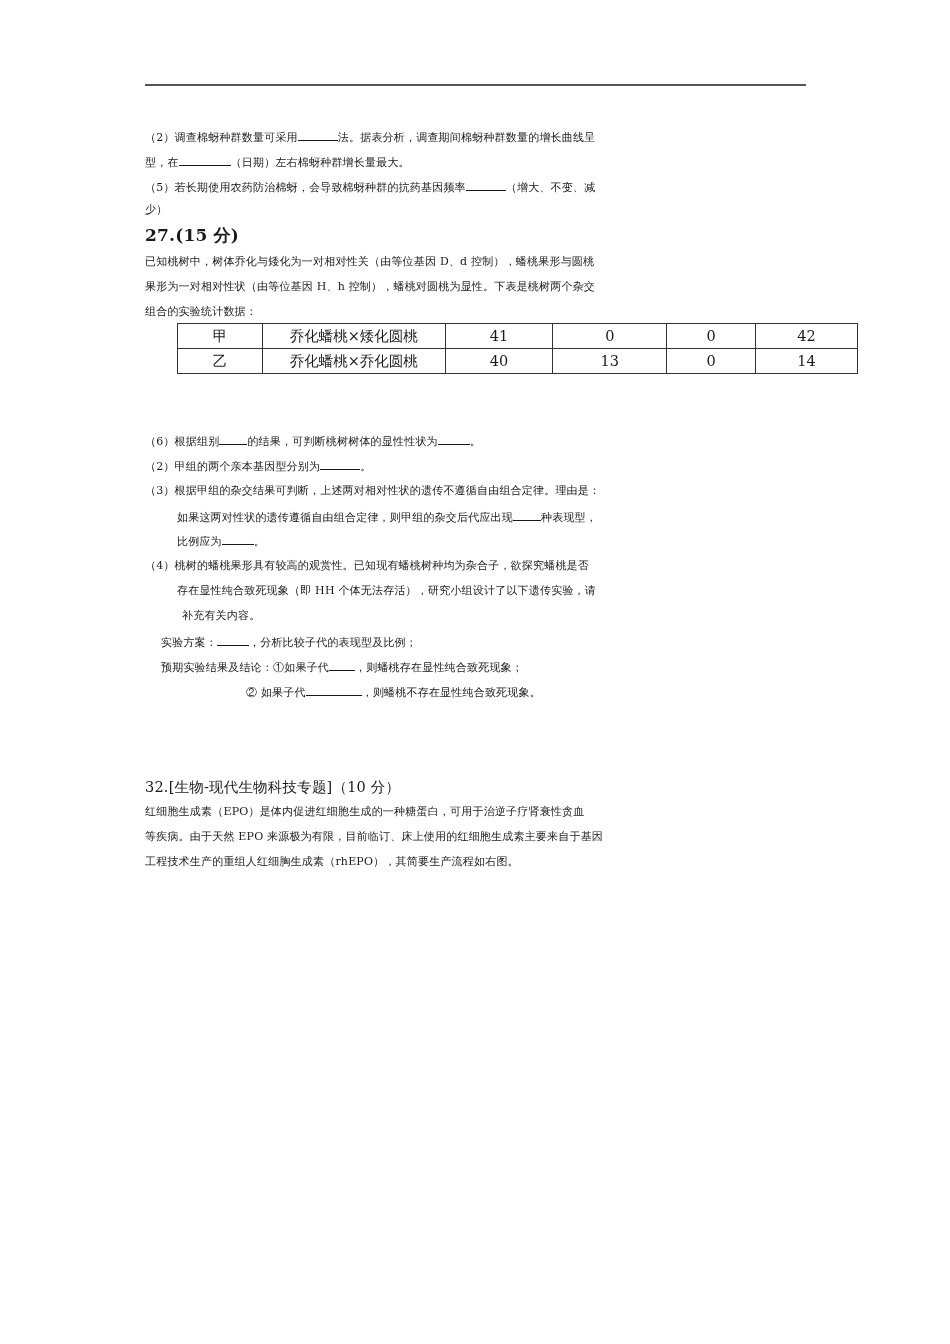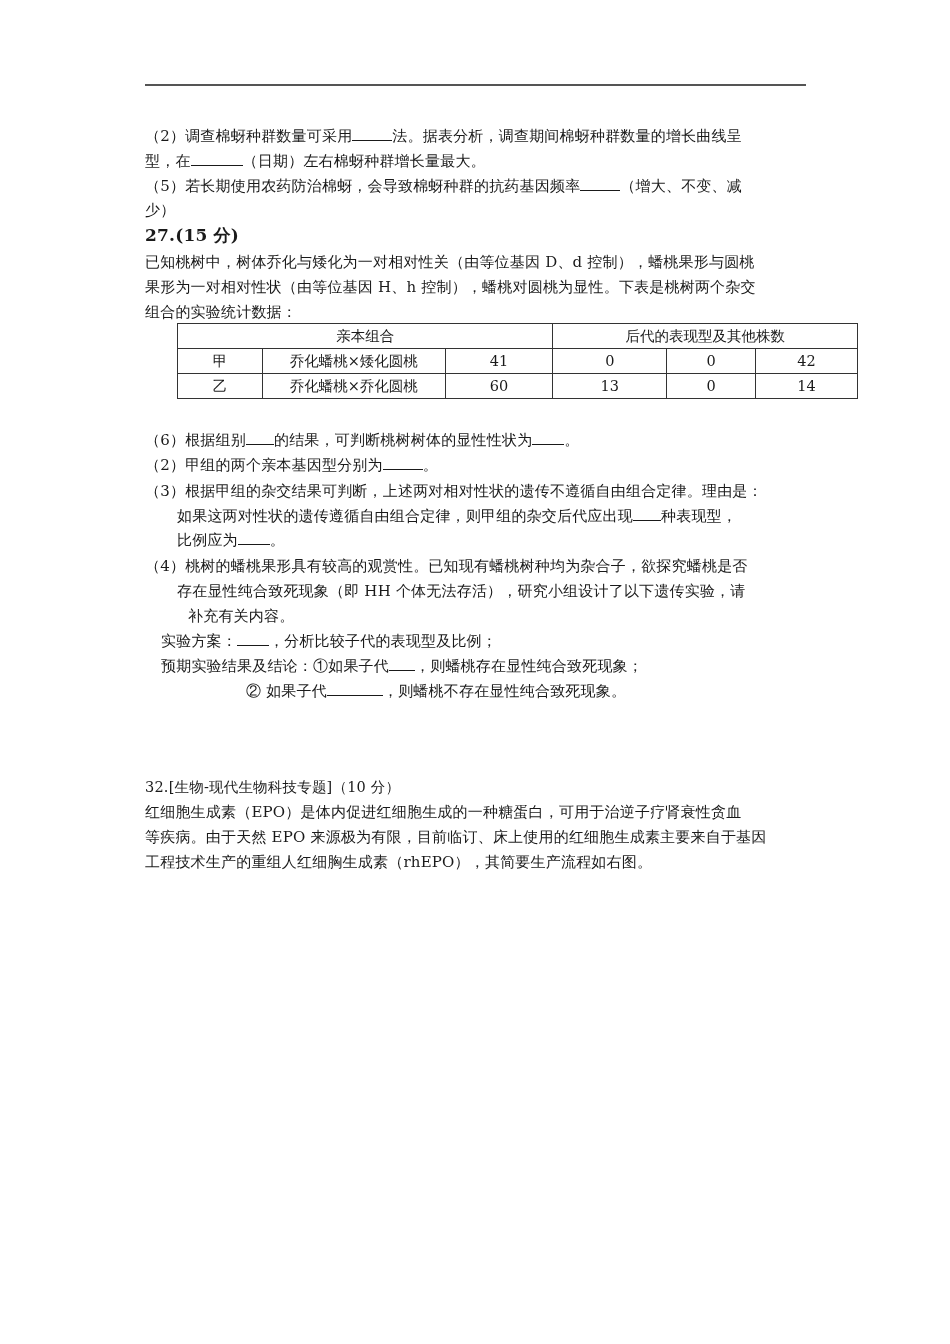--- a/index.html
+++ b/index.html
@@ -1,19 +1,19 @@
 <!DOCTYPE html>
 <html><head>
 <meta charset="utf-8">
 <style>
   html, body { margin: 0; padding: 0; background: #ffffff; }
   body { width: 950px; height: 1344px; position: relative; overflow: hidden;
          font-family: "DejaVu Serif", "Liberation Serif", serif; color: #1a1a1a; font-size: 14.5px; }
   .hr { position: absolute; left: 145px; top: 84px; width: 661px; height: 2px; background: #555; }
-  .ln { position: absolute; left: 145px; white-space: nowrap; line-height: 20px; font-size: 15px; letter-spacing: 0.2px; }
+  .ln { position: absolute; left: 145px; white-space: nowrap; line-height: 20px; font-size: 11px; letter-spacing: 0.2px; }
   .blank { display: inline-block; border-bottom: 1.5px solid #1a1a1a; height: 14px; vertical-align: baseline; }
   .q-title { font-size: 17px; font-weight: bold; }
   .sec-title { font-size: 14.5px; }
   table.data { position: absolute; left: 177px; top: 323px; width: 681px; border-collapse: collapse; font-size: 14.5px; }
   table.data td { border: 1px solid #333; text-align: center; height: 24px; padding: 0; line-height: 24px; }
 </style>
 </head>
 <body>
 
 <div class="hr"></div>
@@ -37,36 +37,32 @@
 <table class="data">
   <colgroup>
     <col style="width:85px">
       <col style="width:183px">
       <col style="width:108px">
     <col style="width:114px">
       <col style="width:89px">
       <col style="width:102px">
   </colgroup>
   <tbody>
-      <tr>
-    <td colspan="3">亲本组合</td>
-    <td colspan="3">后代的表现型及其他株数</td>
-  </tr>
   <tr>
     <td>甲</td>
     <td>乔化蟠桃×矮化圆桃</td>
     <td>41</td>
     <td>0</td>
     <td>0</td>
     <td>42</td>
   </tr>
   <tr>
     <td>乙</td>
     <td>乔化蟠桃×乔化圆桃</td>
-    <td>60</td>
+    <td>40</td>
     <td>13</td>
     <td>0</td>
     <td>14</td>
   </tr>
 </tbody>
   </table>
 
 <div class="ln" style="top:430px">
   <span>（6）根据组别</span><span class="blank" style="width:28px"></span><span>的结果，可判断桃树树体的显性性状为</span><span class="blank" style="width:32px"></span><span>。</span>
 </div>
@@ -75,21 +71,21 @@
 </div>
 <div class="ln" style="top:481px">（3）根据甲组的杂交结果可判断，上述两对相对性状的遗传不遵循自由组合定律。理由是：</div>
 <div class="ln" style="top:506px; left:177px">
   <span>如果这两对性状的遗传遵循自由组合定律，则甲组的杂交后代应出现</span><span class="blank" style="width:28px"></span><span>种表现型，</span>
 </div>
 <div class="ln" style="top:530px; left:177px">
   <span>比例应为</span><span class="blank" style="width:32px"></span><span>。</span>
 </div>
 <div class="ln" style="top:556px">（4）桃树的蟠桃果形具有较高的观赏性。已知现有蟠桃树种均为杂合子，欲探究蟠桃是否</div>
 <div class="ln" style="top:581px; left:177px">存在显性纯合致死现象（即 HH 个体无法存活），研究小组设计了以下遗传实验，请</div>
-<div class="ln" style="top:606px; left:188px">补充有关内容。</div>
+<div class="ln" style="top:606px; left:182px">补充有关内容。</div>
 <div class="ln" style="top:631px; left:161px">
   <span>实验方案：</span><span class="blank" style="width:32px"></span><span>，分析比较子代的表现型及比例；</span>
 </div>
 <div class="ln" style="top:656px; left:161px">
   <span>预期实验结果及结论：①如果子代</span><span class="blank" style="width:26px"></span><span>，则蟠桃存在显性纯合致死现象；</span>
 </div>
 <div class="ln" style="top:681px; left:246px">
   <span>② 如果子代</span><span class="blank" style="width:56px"></span><span>，则蟠桃不存在显性纯合致死现象。</span>
 </div>
 

